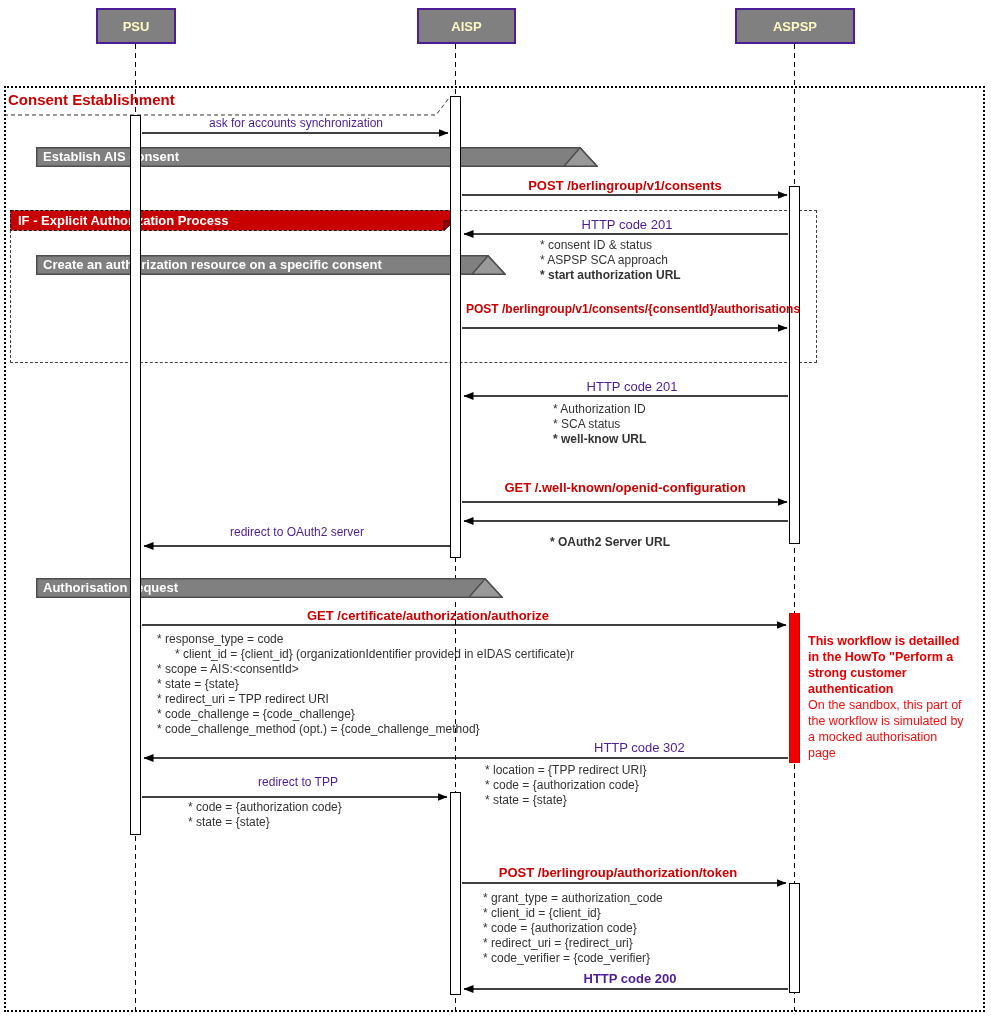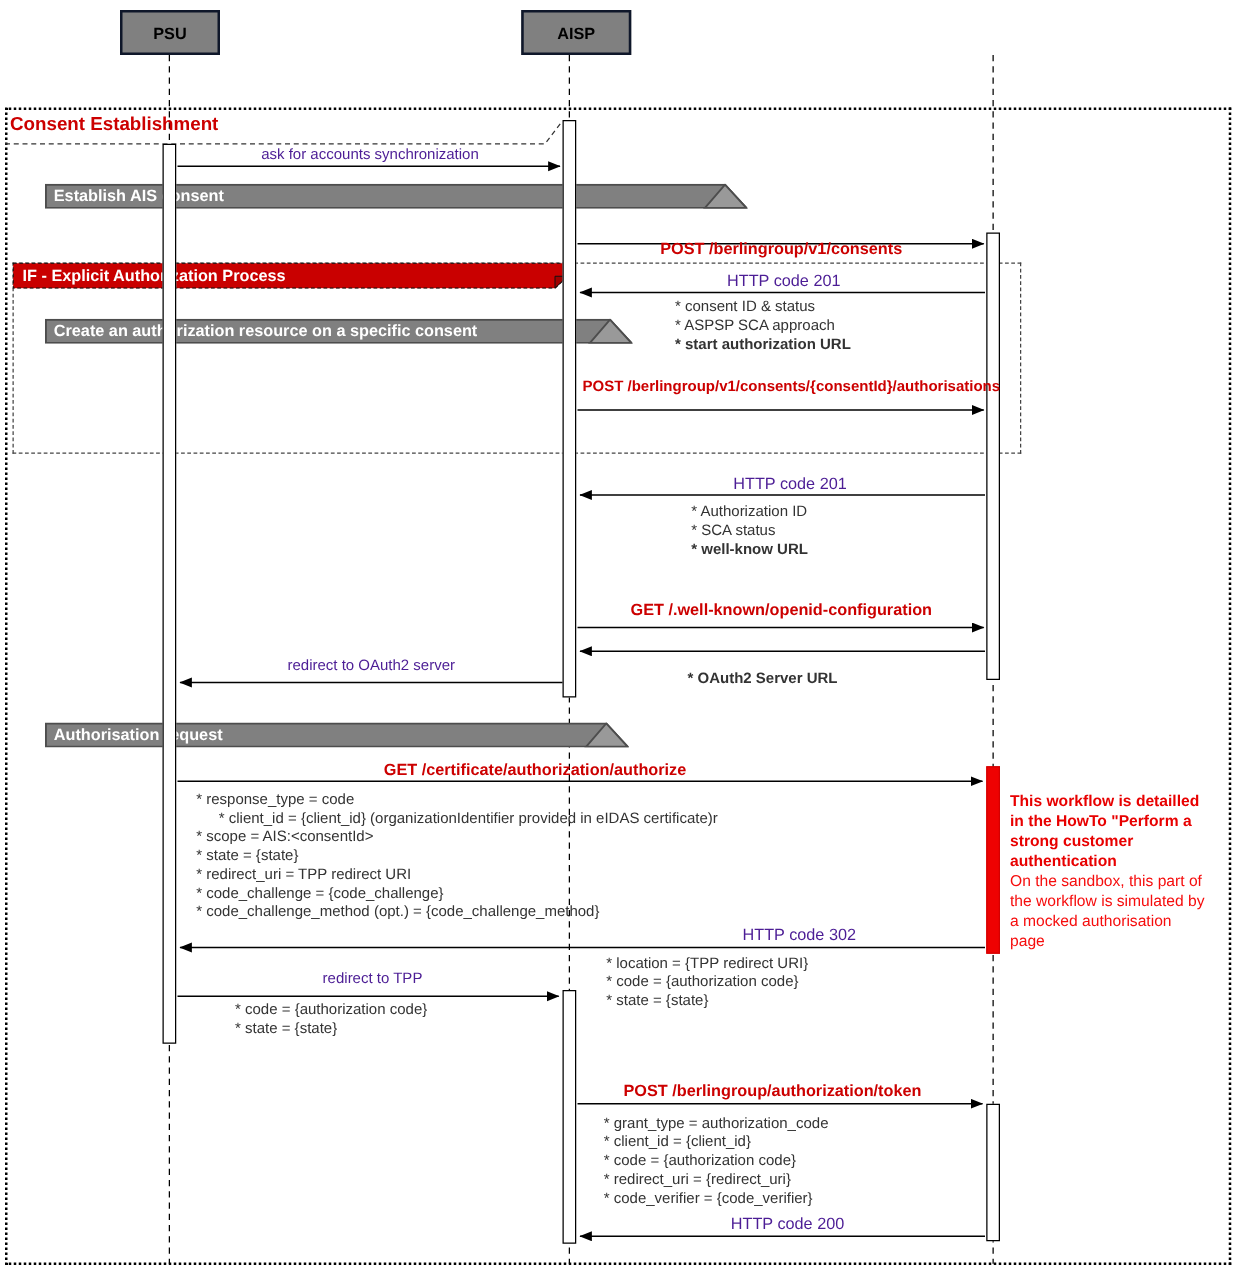--- a/index.html
+++ b/index.html
@@ -1,20 +1,20 @@
 <!DOCTYPE html>
 <html><head>
 <meta charset="utf-8">
 <style>
   html,body{margin:0;padding:0;background:#ffffff;}
   body{font-family:"Liberation Sans","DejaVu Sans",sans-serif;}
   #canvas{position:relative;width:991px;height:1022px;background:#fff;overflow:hidden;}
   
-  .actor{position:absolute;top:8px;height:36px;background:#808080;border:2px solid #0f172a;
-         color:#000000;font-weight:bold;font-size:13px;display:flex;align-items:center;justify-content:center;
+  .actor{position:absolute;top:8px;height:36px;background:#808080;border:2px solid #4c1d95;
+         color:#fef9c3;font-weight:bold;font-size:13px;display:flex;align-items:center;justify-content:center;
          box-sizing:border-box;}
   
   .outer-frame{position:absolute;left:4px;top:86px;width:981px;height:926px;border:2px dotted #000;box-sizing:border-box;}
   .frame-title{position:absolute;left:8px;top:91px;color:#cc0000;font-weight:bold;font-size:15px;white-space:nowrap;}
   .inner-frame{position:absolute;left:10px;top:210px;width:807px;height:153px;border:1px dashed #444;box-sizing:border-box;}
   
   .act{position:absolute;width:11px;background:#fff;border:1.5px solid #000;box-sizing:border-box;}
   .act.red{background:#ee0202;border-color:#d40000;}
   
   .banner{position:absolute;height:20px;}
@@ -112,27 +112,30 @@
       <line x1="788" y1="758" x2="144" y2="758" marker-end="url(#ah)"></line>
       <line x1="142" y1="797" x2="447" y2="797" marker-end="url(#ah)"></line>
       <line x1="462" y1="883" x2="786" y2="883" marker-end="url(#ah)"></line>
       <line x1="788" y1="989" x2="464" y2="989" marker-end="url(#ah)"></line>
     </g>
   </svg>
 
   <div class="actor" style="left:96px;width:80px;">
     <span>PSU</span>
   </div>
-  <div class="actor" style="left:417px;width:88px;">
+  <div class="actor" style="left:417px;width:99px;">
     <span>AISP</span>
+  </div>
+  <div class="actor" style="left:735px;width:120px;">
+    <span>ASPSP</span>
   </div>
 
   <div class="msg c" style="left:296px;top:116px;">ask for accounts synchronization</div>
 
-  <div class="route c" style="left:625px;top:178px;margin-top:13px;">POST /berlingroup/v1/consents</div>
+  <div class="route c" style="left:625px;top:178px;">POST /berlingroup/v1/consents</div>
 
   <div class="msg c lg" style="left:627px;top:217px;">HTTP code 201</div>
   <div class="param" style="left:540px;top:238px;">* consent ID &amp; status</div>
   <div class="param" style="left:540px;top:253px;">* ASPSP SCA approach</div>
   <div class="param b" style="left:540px;top:268px;">* start authorization URL</div>
 
   <div class="route sm" style="left:466px;top:302px;">POST /berlingroup/v1/consents/{consentId}/authorisations</div>
 
   <div class="msg c lg" style="left:632px;top:379px;">HTTP code 201</div>
   <div class="param" style="left:553px;top:402px;">* Authorization ID</div>
@@ -171,15 +174,15 @@
   <div class="param" style="left:188px;top:800px;">* code = {authorization code}</div>
   <div class="param" style="left:188px;top:815px;">* state = {state}</div>
 
   <div class="route c" style="left:618px;top:865px;">POST /berlingroup/authorization/token</div>
   <div class="param" style="left:483px;top:891px;">* grant_type = authorization_code</div>
   <div class="param" style="left:483px;top:906px;">* client_id = {client_id}</div>
   <div class="param" style="left:483px;top:921px;">* code = {authorization code}</div>
   <div class="param" style="left:483px;top:936px;">* redirect_uri = {redirect_uri}</div>
   <div class="param" style="left:483px;top:951px;">* code_verifier = {code_verifier}</div>
 
-  <div class="msg c lg" style="left:630px;top:971px;">HTTP code 200</div>
+  <div class="msg c lg" style="left:630px;top:971px;font-weight:bold;">HTTP code 200</div>
 
 </div>
 
 </body></html>

